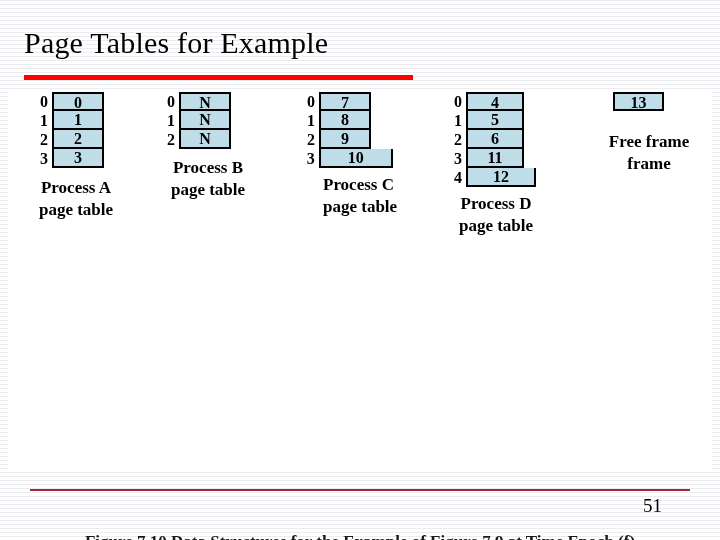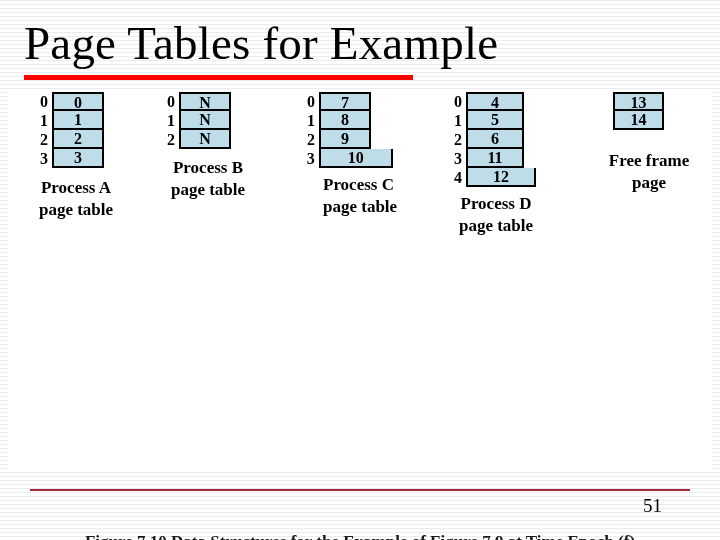--- a/index.html
+++ b/index.html
@@ -24,21 +24,21 @@
     );
     font-family: "Liberation Serif", "DejaVu Serif", serif;
     -webkit-font-smoothing: none;
   }
 
   
   #title {
     position: absolute;
     left: 24px;
     top: 22px;
-    font-size: 47px;
+    font-size: 30px;
     line-height: 42px;
     color: #000000;
     white-space: nowrap;
     letter-spacing: 0.2px;
   }
   #title-rule {
     position: absolute;
     left: 24px;
     top: 75px;
     width: 389px;
@@ -247,28 +247,24 @@
         <span class="line2">page table</span>
       </div>
     </div>
 
     <div class="pt-group" id="free-frame-group" style="left:589px; width:104px;">
       <div class="pt-rows" style="margin-left:16px;">
         <div class="pt-row">
 
           <span class="pt-cell" style="width:51px;">13</span>
         </div>
-        <div class="pt-row">
-
-          <span class="pt-cell" style="width:51px;">14</span>
-        </div>
       </div>
       <div class="pt-caption" style="margin-top:20px;">
         <span>Free frame</span>
-        <span class="line2">page</span>
+        <span class="line2">frame</span>
       </div>
     </div>
 
     <div id="fig-caption">Figure 7.10  Data Structures for the Example of Figure 7.9 at Time Epoch (f)</div>
 
   </div>
 
   <div id="footer-rule"></div>
   <div id="slide-number">51</div>
 

